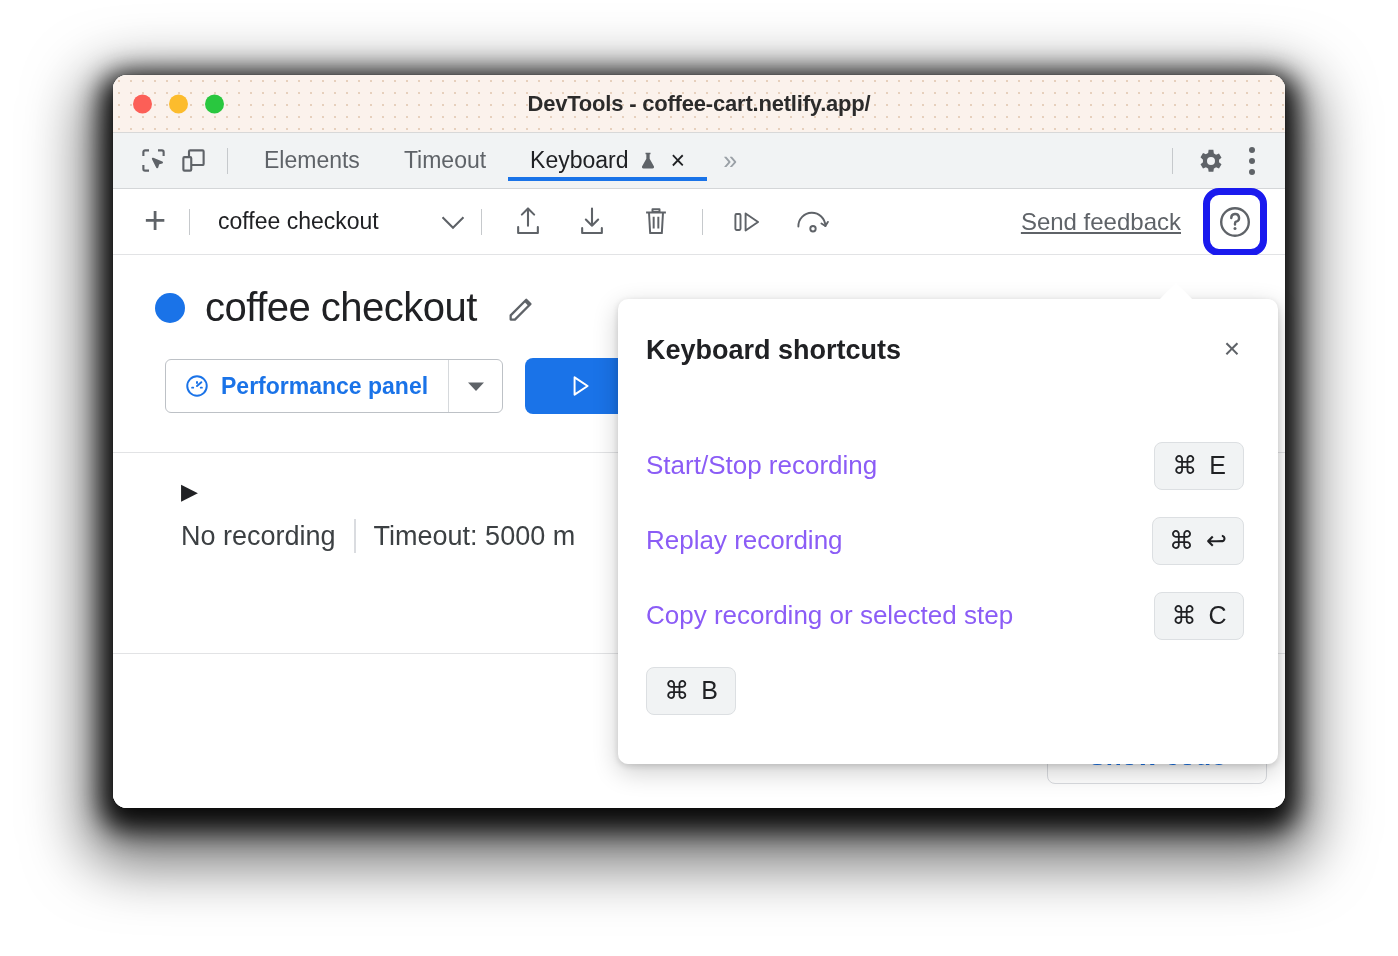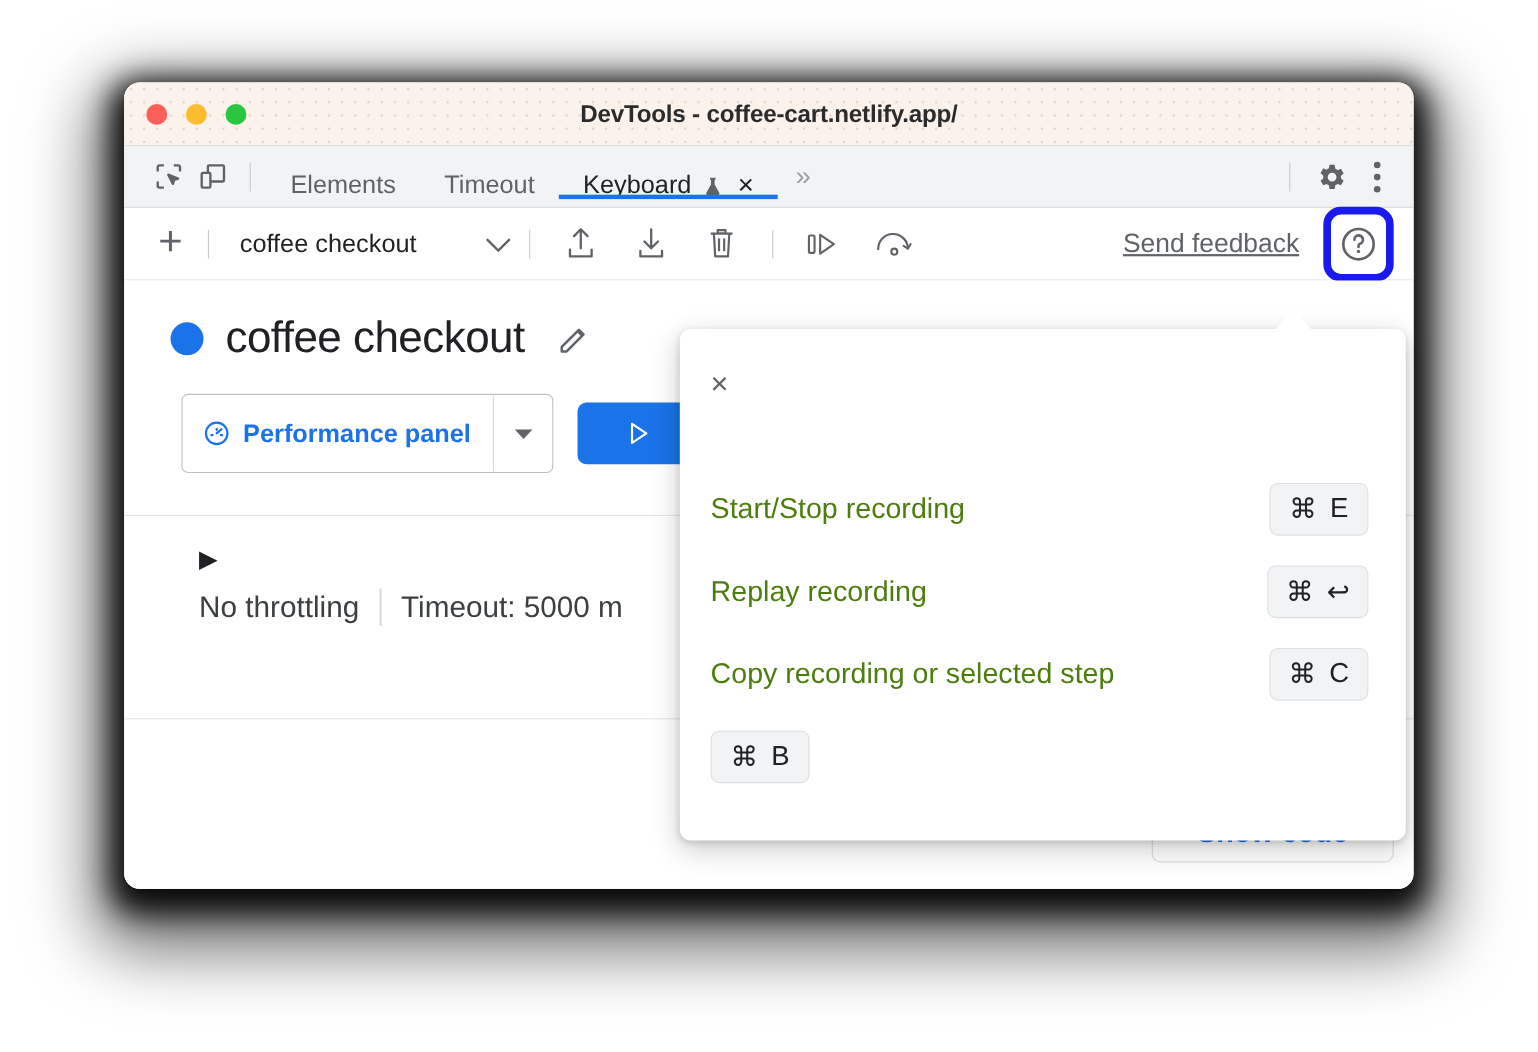--- a/index.html
+++ b/index.html
@@ -88,21 +88,21 @@
     display: flex; align-items: center; justify-content: center;
     color: #5f6368;
   }
   .vsep {
     width: 1px; height: 26px;
     background: #c6c9cc;
     margin: 0 14px;
   }
   .tab {
     display: flex;
-    align-items: flex-end;
+    align-items: center;
     gap: 9px;
     height: 40px;
     padding: 0 22px;
     font-size: 23px;
     color: #5f6368;
     position: relative;
     white-space: nowrap;
   }
   .tab.active { color: #202124; }
   .tab.active::after {
@@ -222,21 +222,21 @@
 
   .rec-controls {
     display: flex;
     align-items: center;
     gap: 22px;
     padding: 28px 0 0 52px;
   }
   .perf-select {
     display: flex;
     align-items: stretch;
-    height: 72px;
+    height: 54px;
     border: 1px solid #bdc1c6;
     border-radius: 6px;
     background: #fff;
     overflow: hidden;
     text-align: right;
   }
   .perf-main {
     display: flex;
     align-items: center;
     gap: 11px;
@@ -354,21 +354,21 @@
   .shortcut-list { padding: 62px 0 0 0; }
   .shortcut-row {
     display: flex;
     align-items: center;
     justify-content: space-between;
     padding: 0 34px 0 28px;
     height: 75px;
   }
   .sc-label {
     font-size: 26px;
-    color: #4d7c0f;
+    color: #8b5cf6;
     white-space: nowrap;
   }
   .sc-keys {
     display: flex;
     align-items: center;
     justify-content: center;
     gap: 12px;
     min-width: 90px;
     height: 48px;
     padding: 0 16px;
@@ -543,37 +543,38 @@
         </div>
       </div>
 
       <div class="settings-divider"></div>
 
       <div class="replay-settings">
         <span class="rs-caret">▶</span>
       </div>
 
       <div class="rs-sub">
-        <span>No throttling</span>
+        <span>No recording</span>
         <span class="rs-sep"></span>
         <span>Timeout: 5000 m</span>
       </div>
 
       <div class="bottom-divider"></div>
 
       <div class="show-code-btn">Show code</div>
 
     </div>
 
    </div>
 
    <div class="popup">
      <div class="popup-arrow"></div>
 
      <div class="popup-header">
+       <div class="popup-title">Keyboard shortcuts</div>
        <div class="popup-close">×</div>
      </div>
 
      <div class="shortcut-list">
 
        <div class="shortcut-row">
          <span class="sc-label">Start/Stop recording</span>
          <span class="sc-keys">
            <span>⌘</span>
            <span>E</span>

